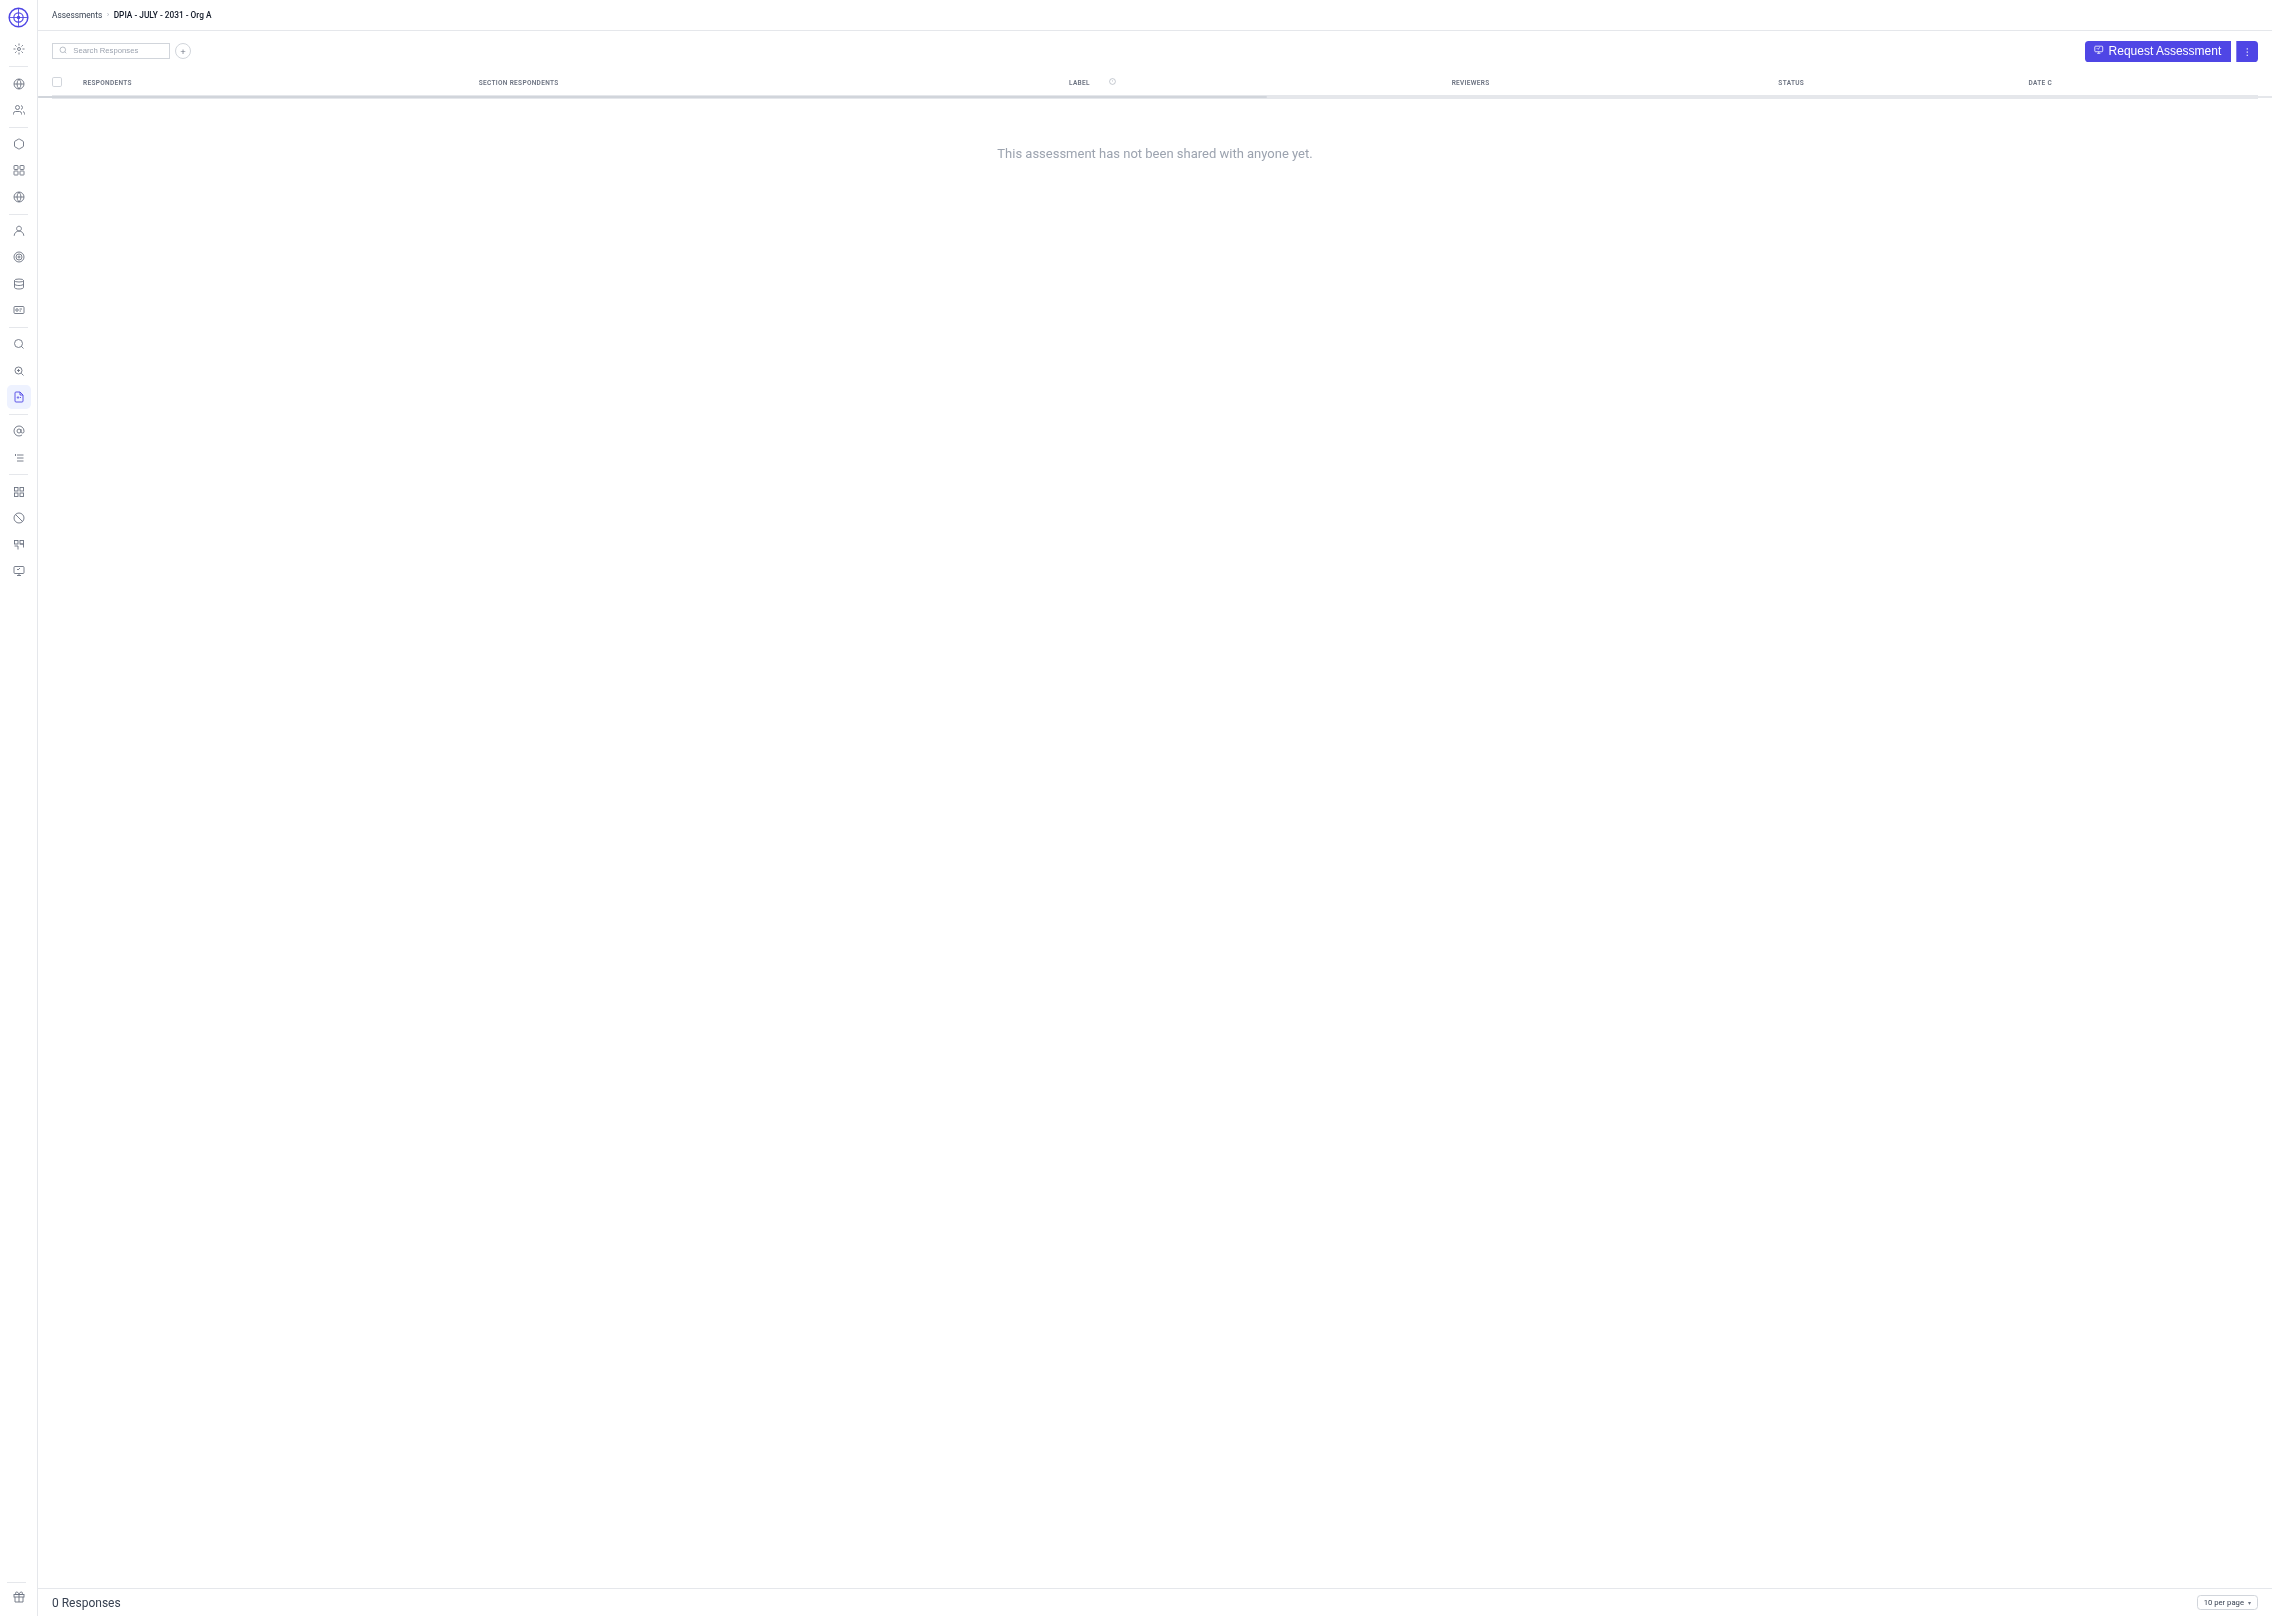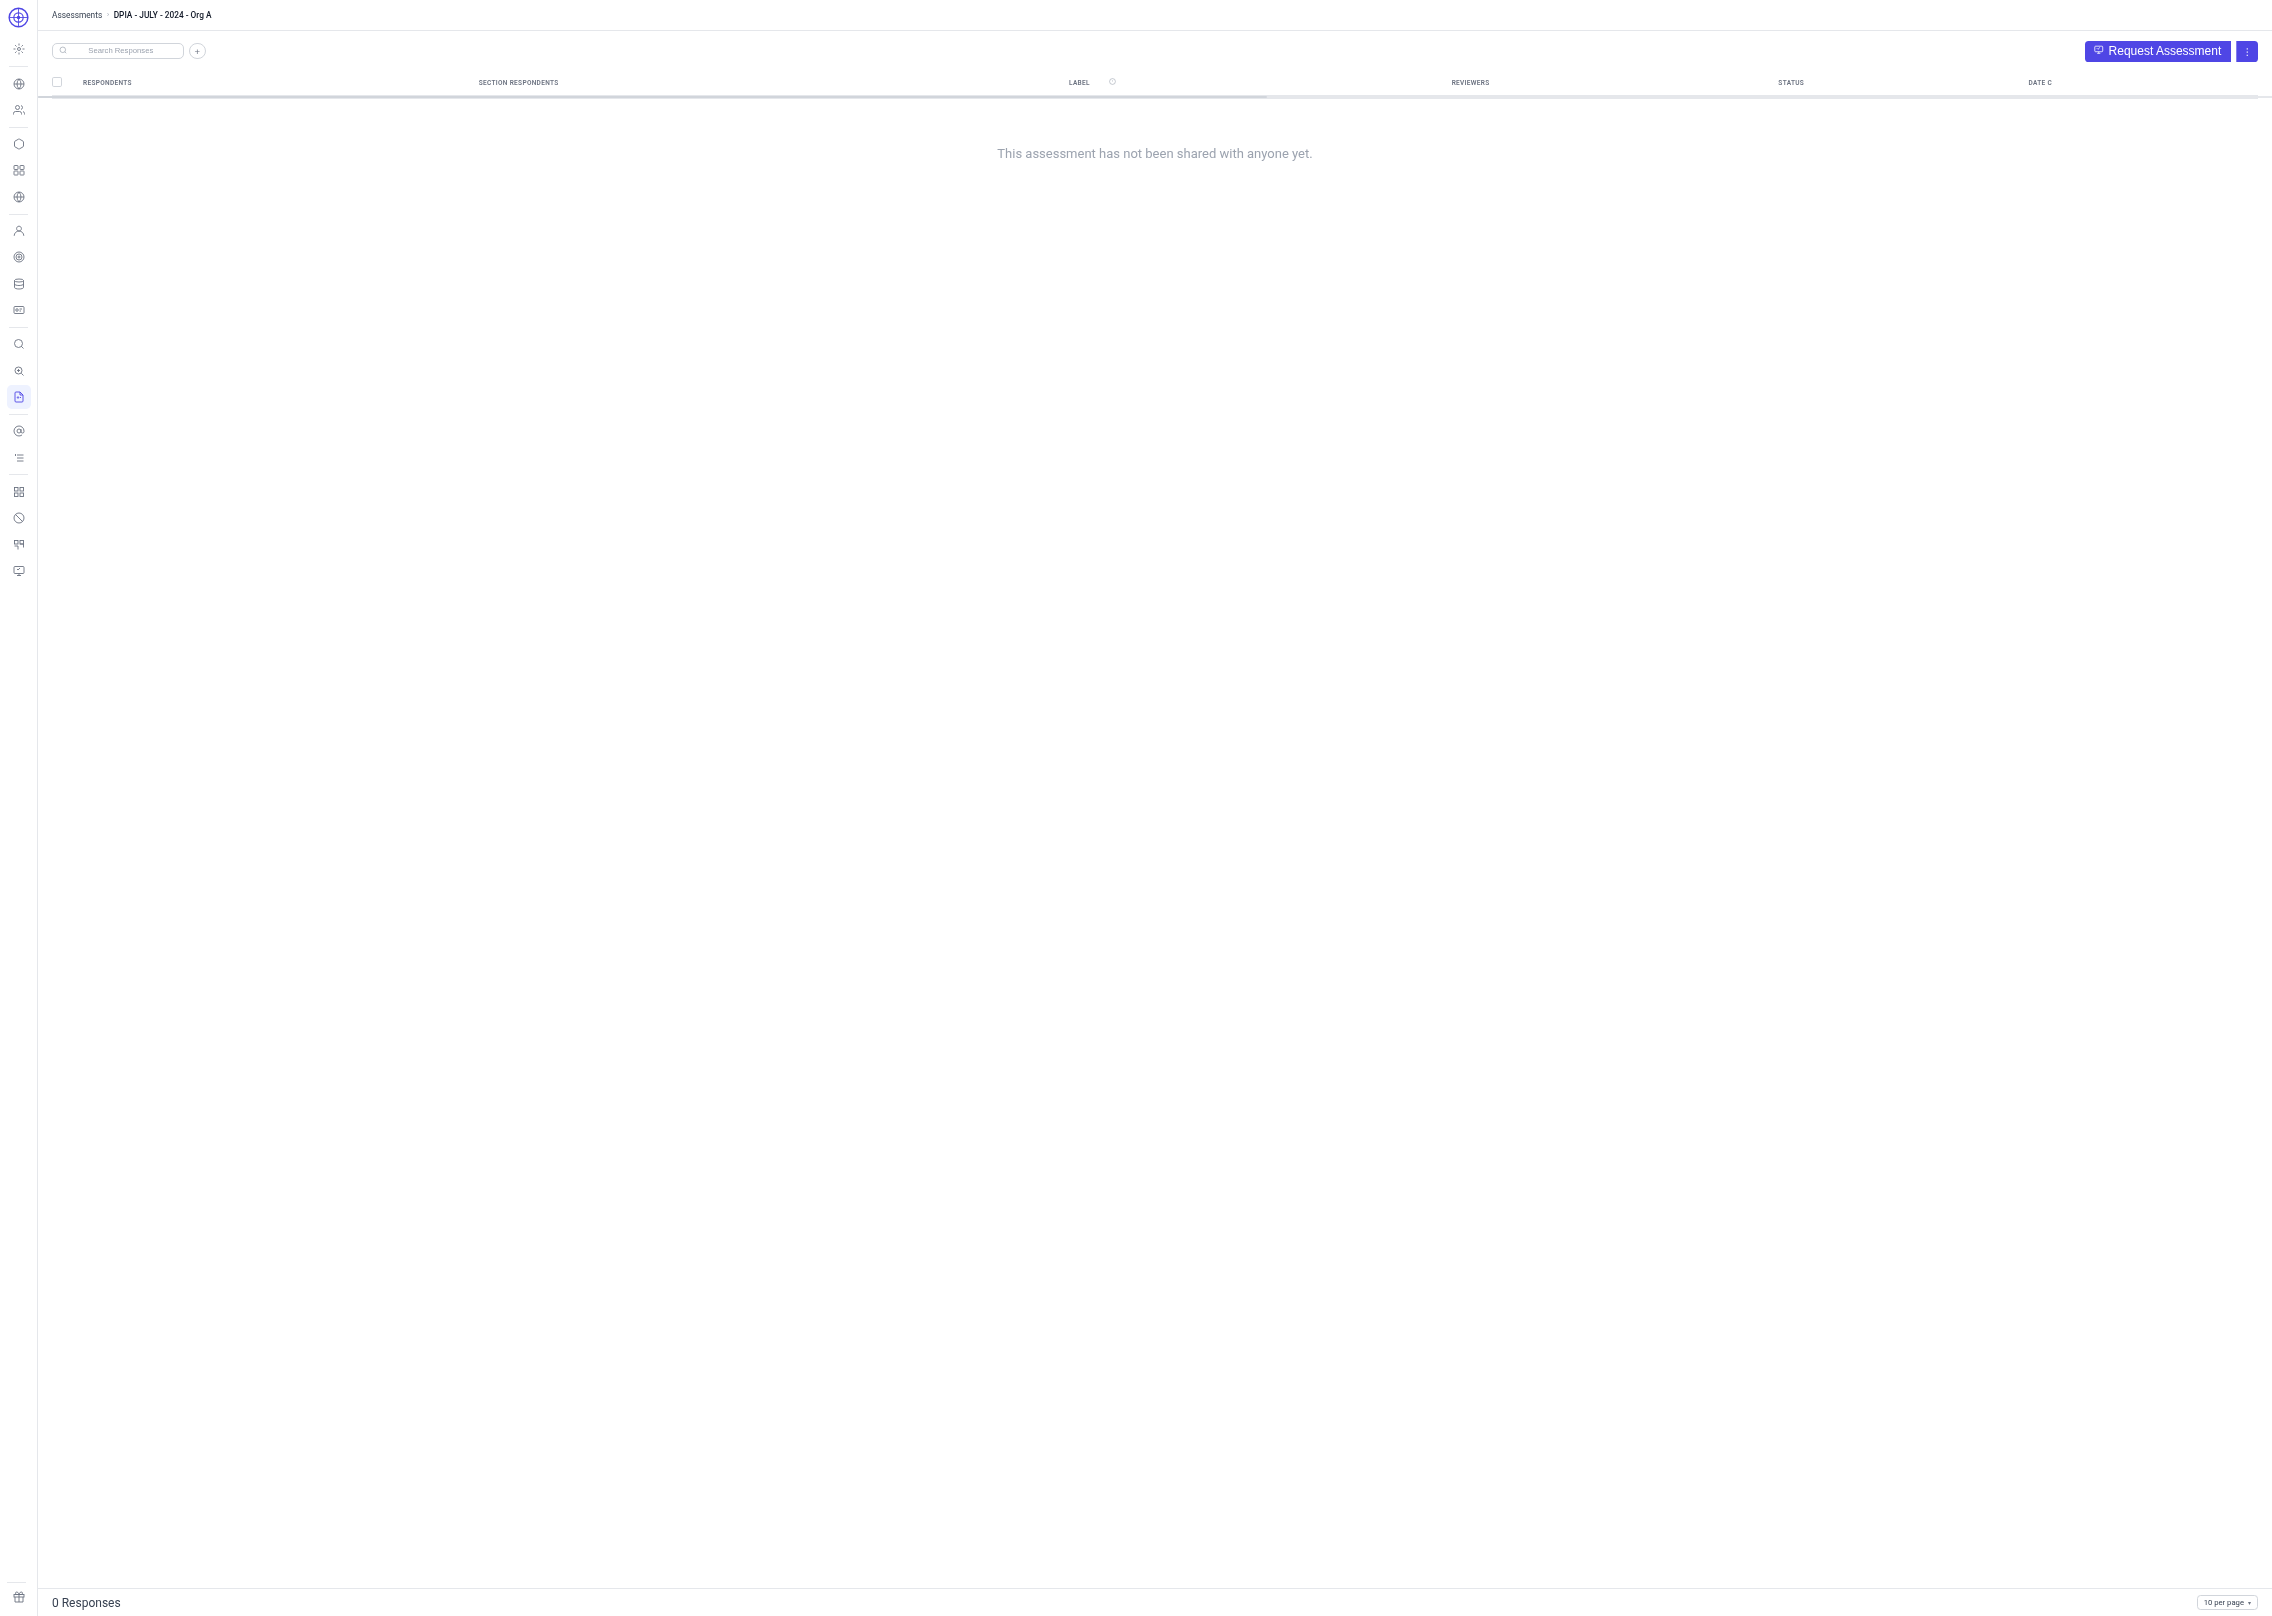--- a/index.html
+++ b/index.html
@@ -104,23 +104,23 @@
     }
     .search-container {
       display: flex;
       align-items: center;
       gap: 4.7px;
     }
     .search-input-wrapper {
       display: flex;
       align-items: center;
       border: 0.6px solid #d1d5db;
-      border-radius: 5px;
+      border-radius: 0;
       padding: 2px 6px;
-      gap: 21px;
+      gap: 6px;
       background: #fff;
       min-width: 118px;
     }
     .search-icon-wrap {
       color: #9ca3af;
       font-size: 8.3px;
     }
     .search-input {
       border: none;
       outline: none;
@@ -472,21 +472,21 @@
     </div>
   </div>
 </nav>
 
 <div class="main">
 
   <div class="header">
     <nav class="breadcrumb">
       <a class="breadcrumb-link">Assessments</a>
       <span class="breadcrumb-sep">›</span>
-      <span class="breadcrumb-current">DPIA - JULY - 2024 - Org A</span>
+      <span class="breadcrumb-current">DPIA - JULY - 2031 - Org A</span>
     </nav>
   </div>
 
   <div class="toolbar">
     <div class="search-container">
       <div class="search-input-wrapper">
         <span class="search-icon-wrap">
           <svg width="8.3" height="8.3" viewBox="0 0 24 24" fill="none" stroke="currentColor" stroke-width="2">
               <circle cx="11" cy="11" r="8"></circle>
               <line x1="21" y1="21" x2="16.65" y2="16.65"></line>

